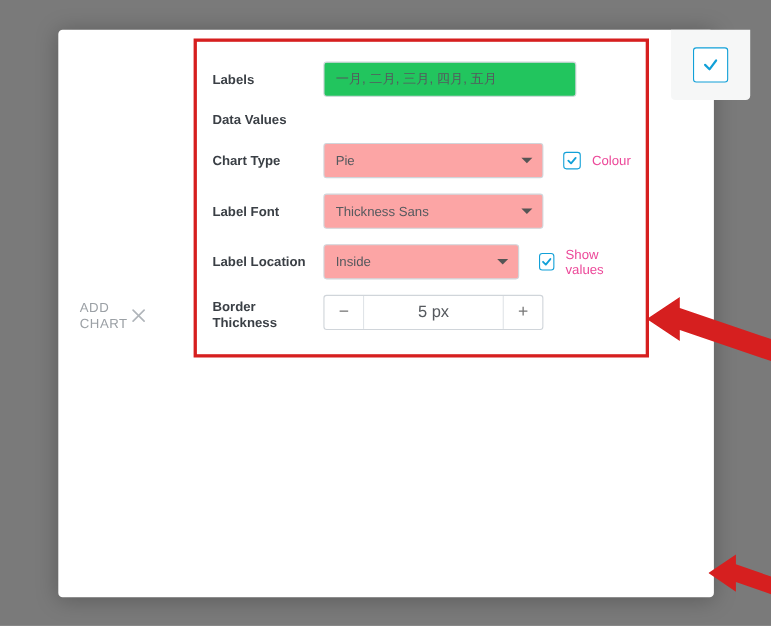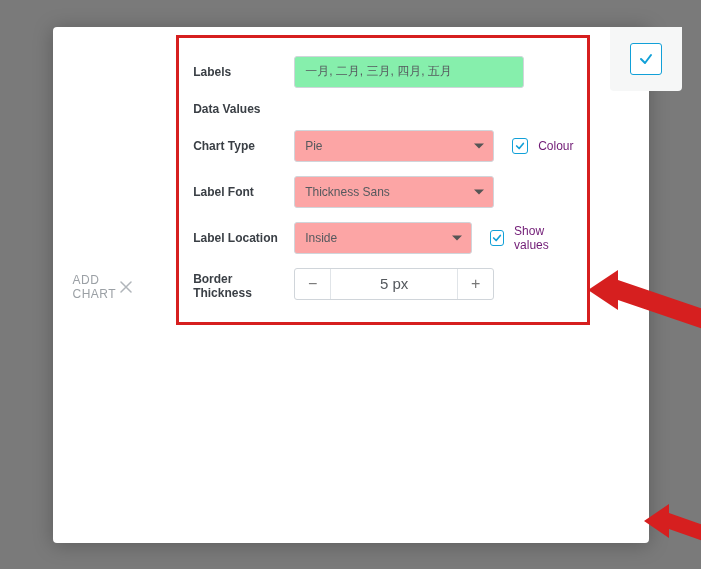--- a/index.html
+++ b/index.html
@@ -68,21 +68,21 @@
     }
     .text-input {
       width: 230px;
       height: 32px;
       border: 1px solid #d0d5da;
       border-radius: 3px;
       padding: 0 10px;
       font-size: 12px;
       color: #55595e;
       outline: none;
-      background: #86efac;
+      background: #22c55e;
     }
     .select-wrap {
       position: relative;
       width: 200px;
     }
     .select-input {
       width: 100%;
       height: 32px;
       border: 1px solid #d0d5da;
       border-radius: 3px;
@@ -103,21 +103,21 @@
       border-left: 5px solid transparent;
       border-right: 5px solid transparent;
       border-top: 5px solid #555;
       pointer-events: none;
     }
     .extra {
       margin-left: 18px;
       display: flex;
       align-items: center;
       font-size: 12px;
-      color: #701a75;
+      color: #ec4899;
     }
     .checkbox {
       width: 16px;
       height: 16px;
       border: 1px solid #11a0d8;
       border-radius: 3px;
       margin-right: 10px;
       display: flex;
       align-items: center;
       justify-content: center;

